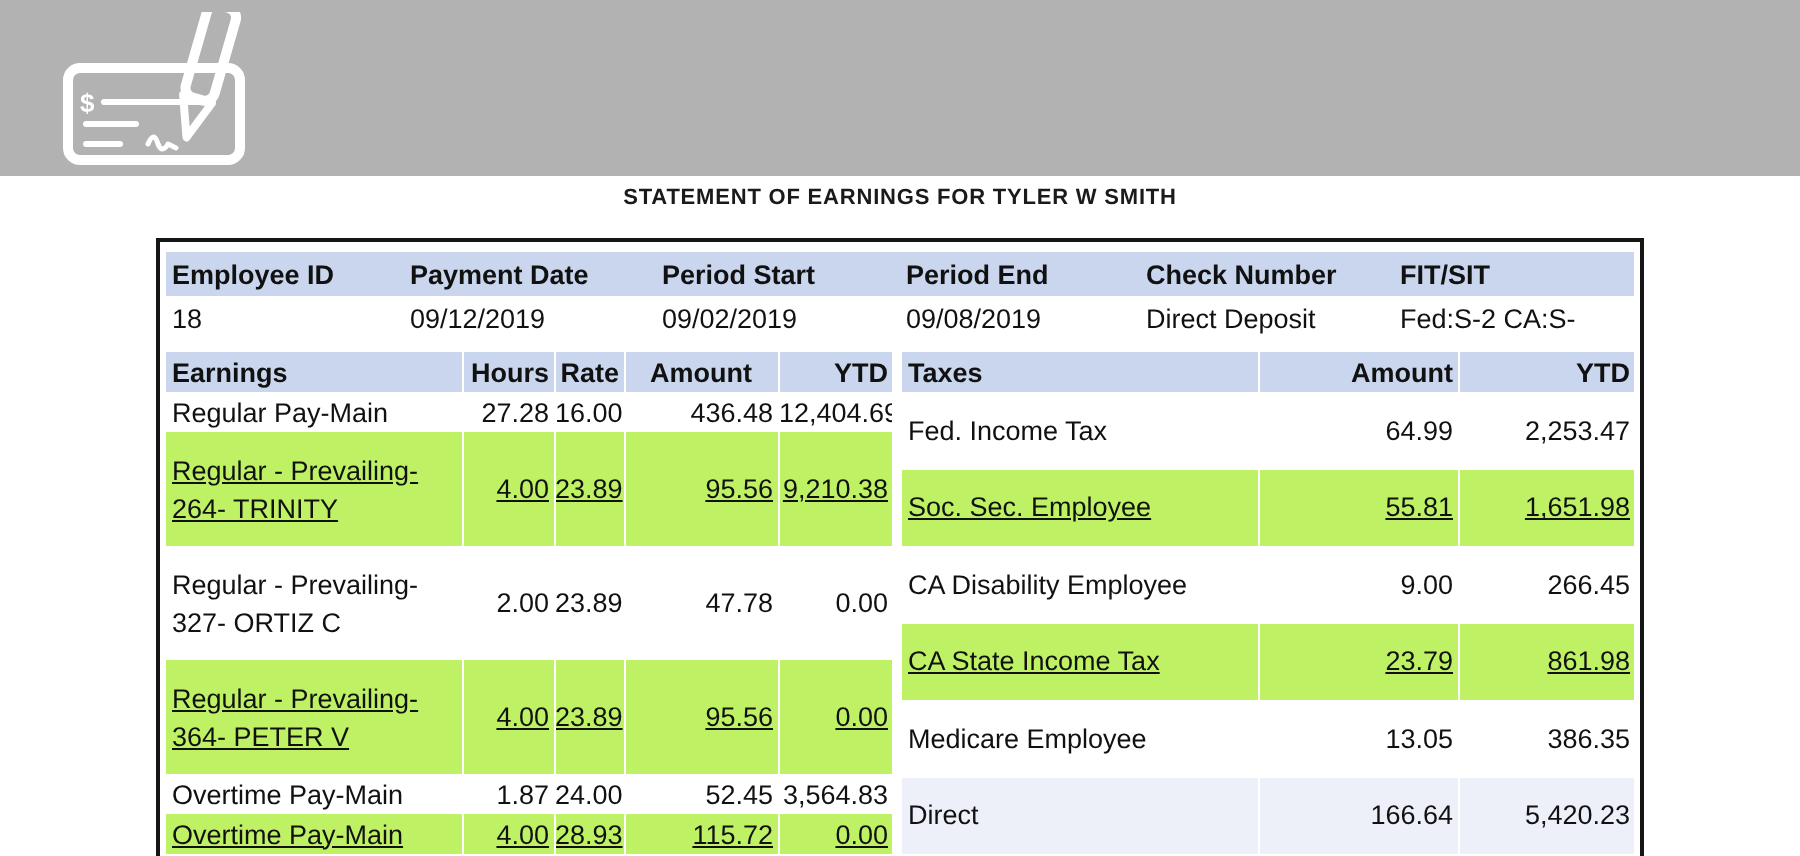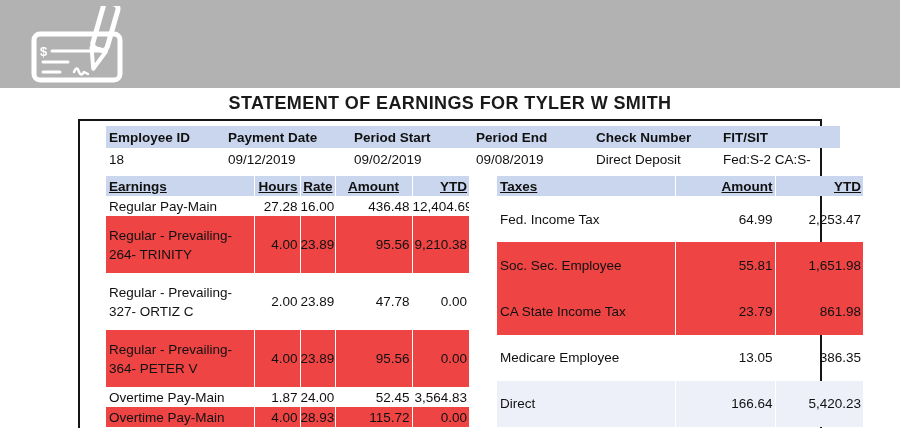--- a/index.html
+++ b/index.html
@@ -14,57 +14,57 @@
     position: absolute; left: 0; top: 0;
     width: 900px; height: 88px;
     background: #b2b2b2;
   }
   .banner svg { position: absolute; left: 30px; top: 6px; }
 
   .page-title {
     position: absolute; left: 0; top: 93px;
     width: 900px;
     text-align: center;
-    font-size: 18px; font-weight: bold;
+    font-size: 11px; font-weight: bold;
     letter-spacing: 0.4px;
     color: #1a1a1a;
   }
 
   .statement {
     position: absolute; left: 78px; top: 119px;
     width: 744px; height: 345px;
     border: 2px solid #151515;
     background: #ffffff;
     padding: 5px 3px 3px 3px;
   }
 
-  table { border-collapse: collapse; table-layout: fixed; margin-left: 23px; }
+  table { border-collapse: collapse; table-layout: fixed; }
   td, th { font-size: 13.5px; vertical-align: middle; overflow: hidden; }
   th { text-align: left; font-weight: bold; }
 
   
   .info-table { width: 734px; }
   .info-table th, .info-table td { height: 22px; padding: 0 0 0 3px; }
   .info-table thead tr { background: #c9d6ed; }
 
   
   .columns { display: flex; gap: 5px; margin-top: 6px; }
 
   .earn-table { width: 363px; }
   .tax-table  { width: 366px; }
 
-  .earn-table th, .tax-table th { height: 20px; text-decoration: underline; }
+  .earn-table th, .tax-table th { height: 20px; }
   .earn-table td, .tax-table td { line-height: 19px; }
   .earn-table thead tr, .tax-table thead tr { background: #c9d6ed; }
 
   .row-h20 td { height: 20px; }
   .row-h21 td { height: 21px; }
   .row-h57 td { height: 57px; }
 
-  .alt  { background: #ef4444; }
+  .alt  { background: #bef264; text-decoration: underline; }
   .tot  { background: #edf0f8; }
 
   .name-cell { padding-left: 3px; }
   .num  { text-align: right; padding-right: 2px; }
   .num-head { text-align: right; padding-right: 2px; }
   .amt-head-center { text-align: center; }
 
   
   .earn-table td, .earn-table th,
   .tax-table td, .tax-table th { border-right: 1px solid rgba(255,255,255,0.55); }
@@ -213,20 +213,25 @@
         <tr class="row-h21">
           <td class="name-cell">Fed. Income Tax</td>
           <td class="num">64.99</td>
           <td class="num">2,253.47</td>
         </tr>
         <tr class="row-h21 alt">
           <td class="name-cell">Soc. Sec. Employee</td>
           <td class="num">55.81</td>
           <td class="num">1,651.98</td>
         </tr>
+        <tr class="row-h21">
+          <td class="name-cell">CA Disability Employee</td>
+          <td class="num">9.00</td>
+          <td class="num">266.45</td>
+        </tr>
         <tr class="row-h21 alt">
           <td class="name-cell">CA State Income Tax</td>
           <td class="num">23.79</td>
           <td class="num">861.98</td>
         </tr>
         <tr class="row-h21">
           <td class="name-cell">Medicare Employee</td>
           <td class="num">13.05</td>
           <td class="num">386.35</td>
         </tr>

